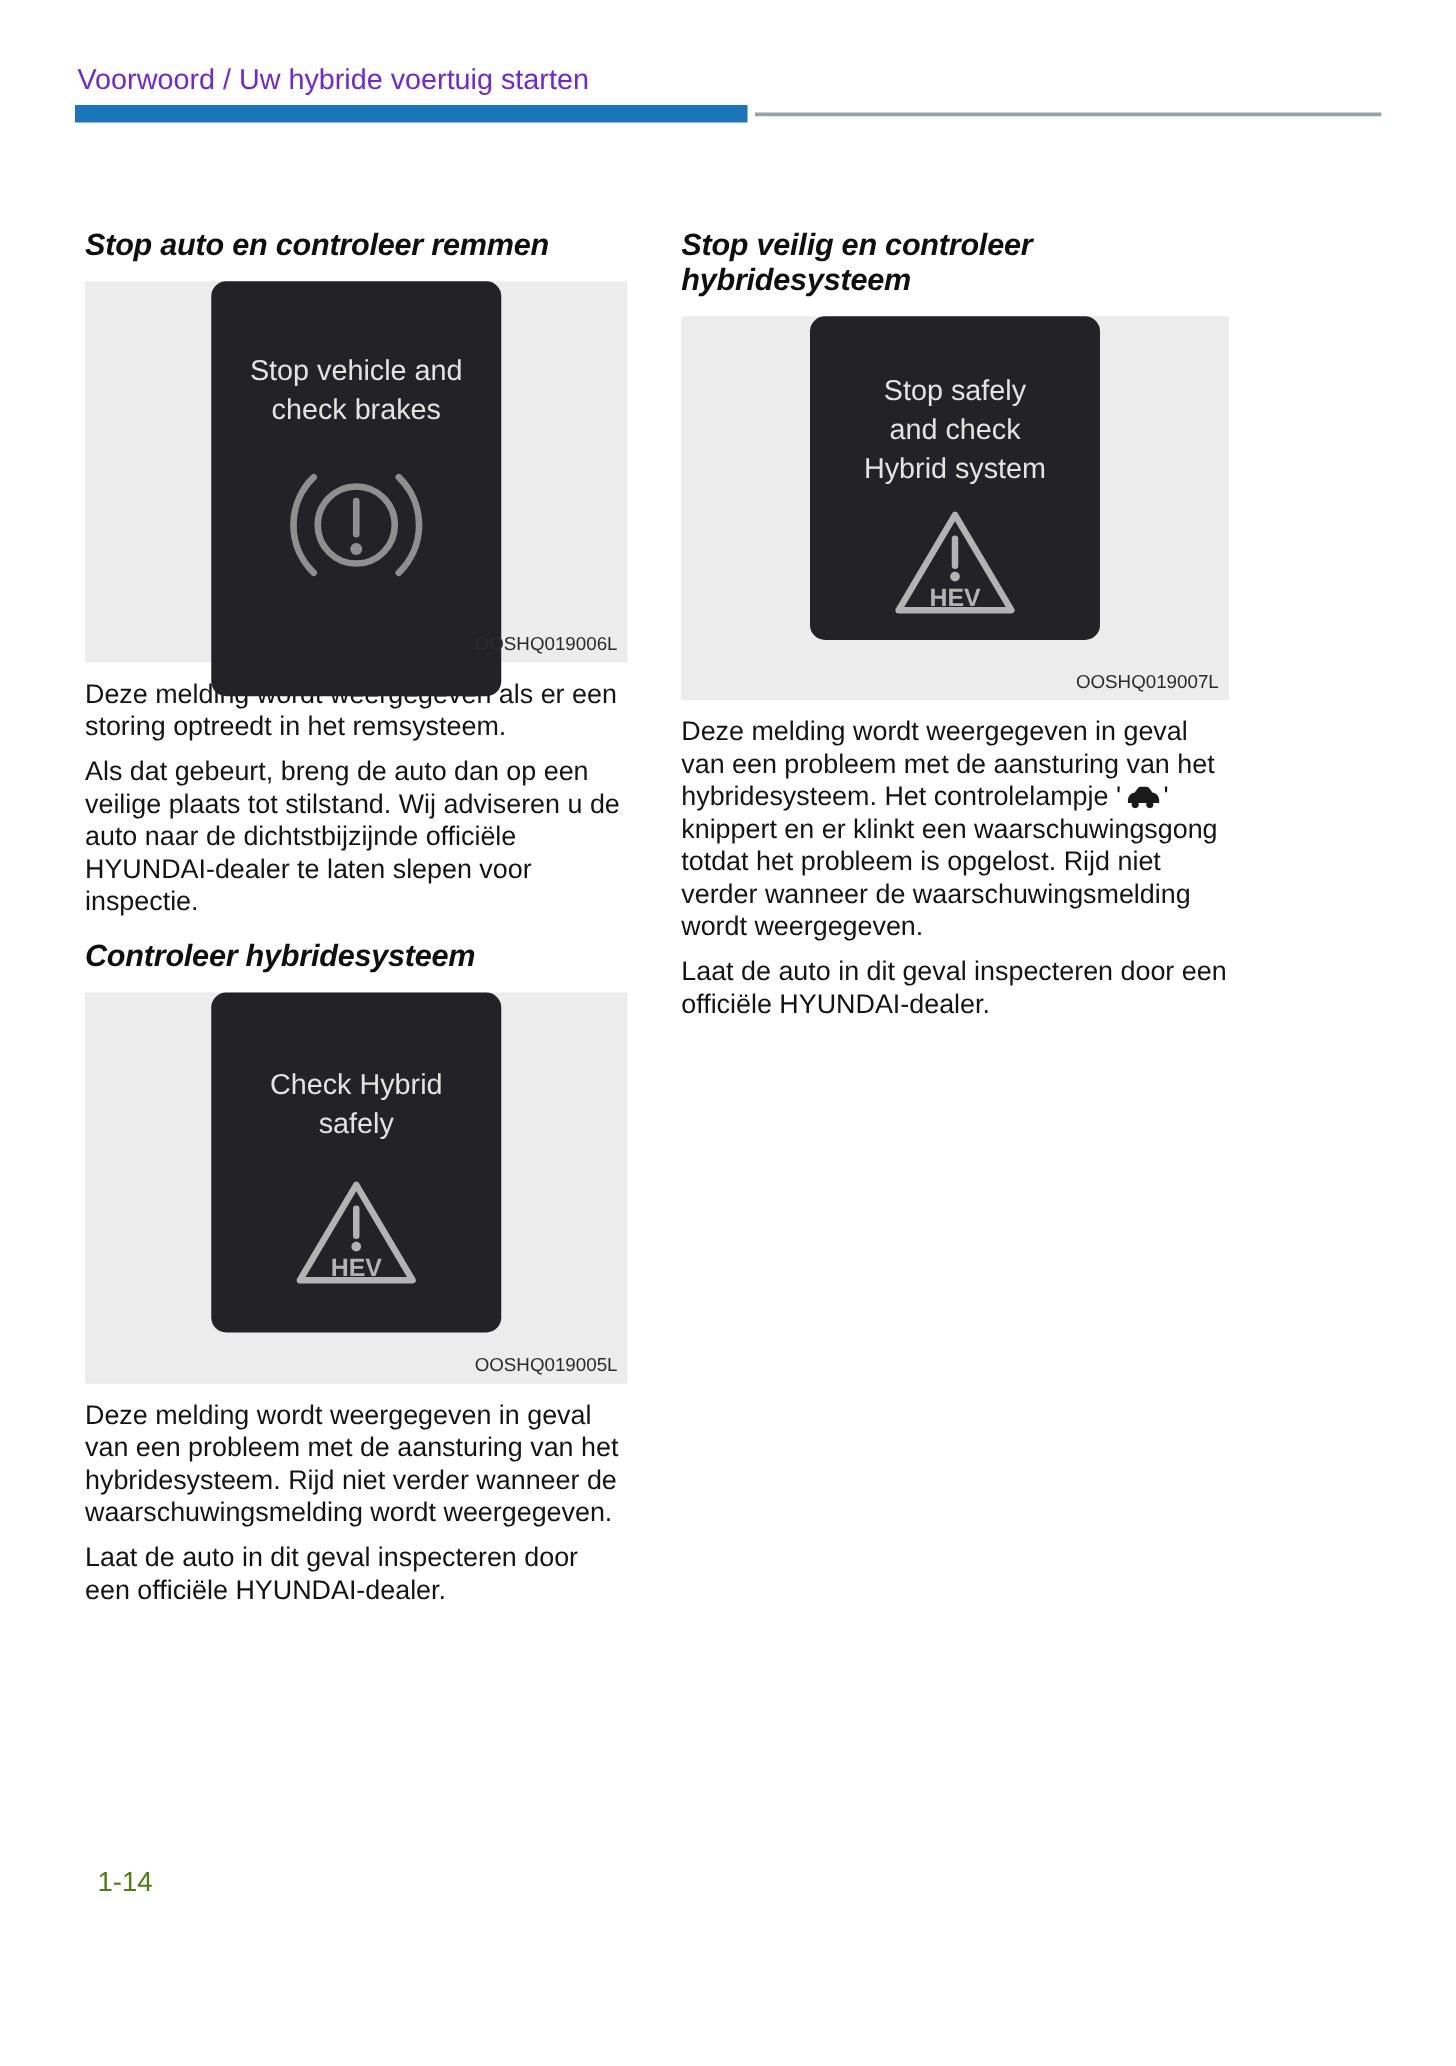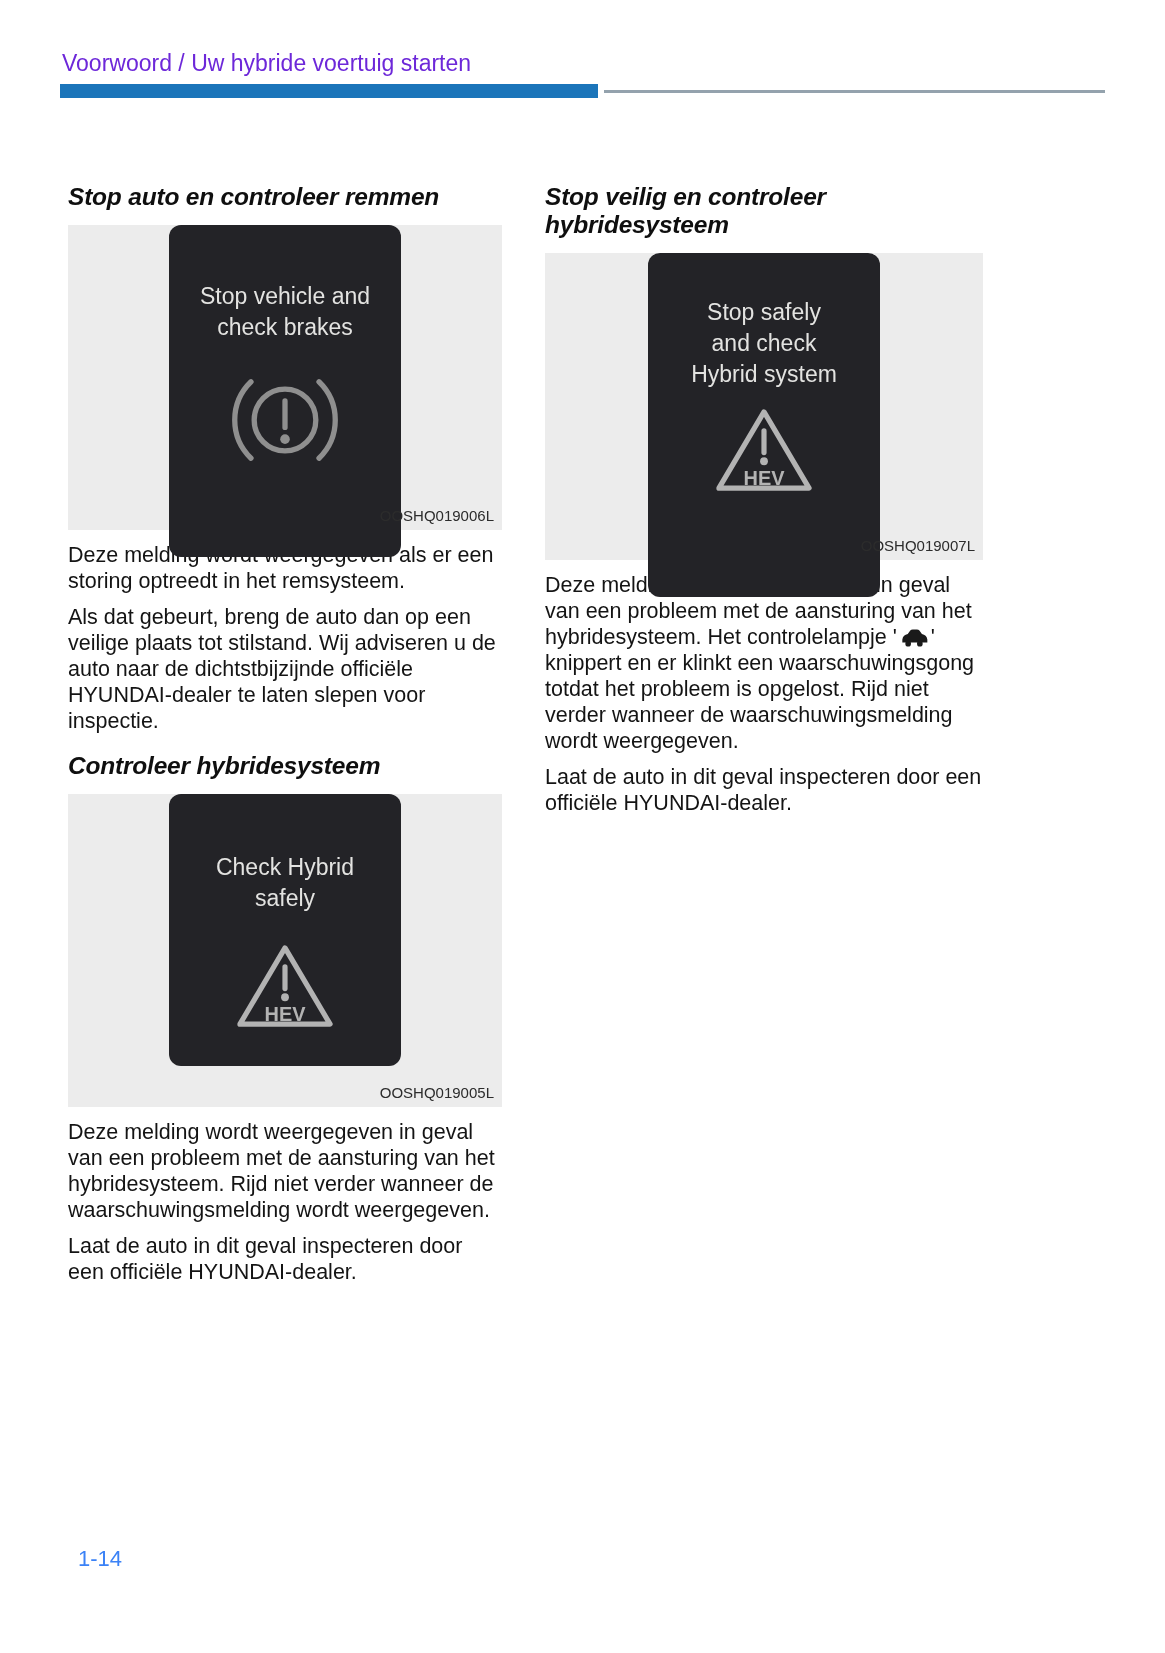--- a/index.html
+++ b/index.html
@@ -20,35 +20,35 @@
   .h2-second{margin-top:18px;}
 
   .figure{position:relative;background:#ececec;margin-bottom:12px;}
   .fig1{height:305px;}
   .fig2{height:313px;}
   .fig3{height:307px;}
 
   .panel{position:relative;margin:12px auto 0 auto;width:232px;background:#232327;border-radius:12px;text-align:center;color:#e3e3e1;}
   .panel1{height:332px;padding-top:0;}
   .panel2{height:272px;}
-  .panel3{height:344px;}
+  .panel3{height:259px;}
   .panel-text{font-size:23px;line-height:31px;font-weight:500;}
   .panel1 .panel-text{padding-top:56px;}
   .panel2 .panel-text{padding-top:58px;}
   .panel3 .panel-text{padding-top:44px;}
   .icon-wrap{margin-top:26px;}
   .panel3 .icon-wrap{margin-top:14px;}
 
   .caption{position:absolute;right:8px;bottom:6px;font-size:15px;color:#2c2c2c;}
 
   p.body-text{margin:0 0 10px 0;font-size:21.5px;line-height:26px;color:#141414;}
 
   .inline-icon{display:inline-block;vertical-align:-3px;margin:0 2px;line-height:0;}
 
-  .page-number{position:absolute;left:78px;top:1546px;font-size:22px;color:#3b82f6;}
+  .page-number{position:absolute;left:78px;top:1493px;font-size:22px;color:#4d7c0f;}
 </style>
 </head>
 <body>
 
 <div class="page">
 
   <div class="header-title">Voorwoord / Uw hybride voertuig starten</div>
   <div class="header-bar"></div>
   <div class="header-rule"></div>
 

